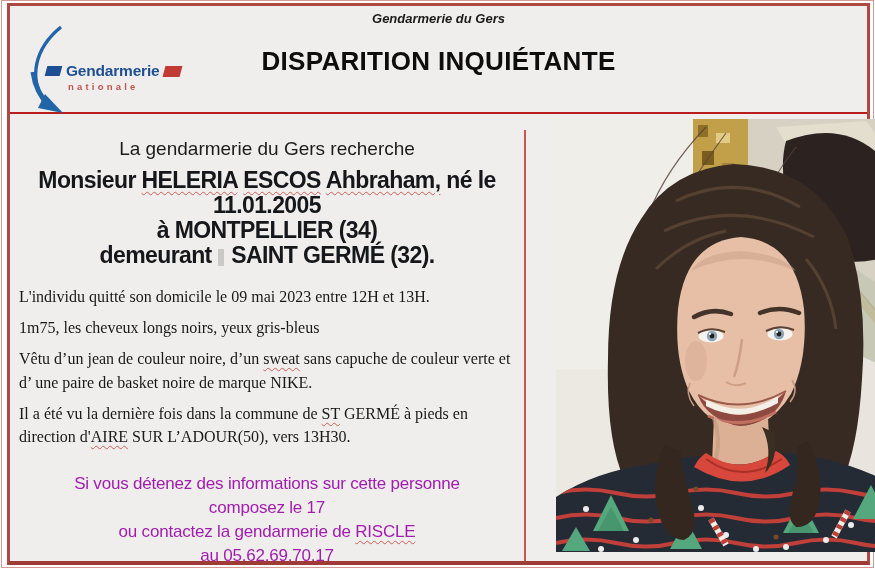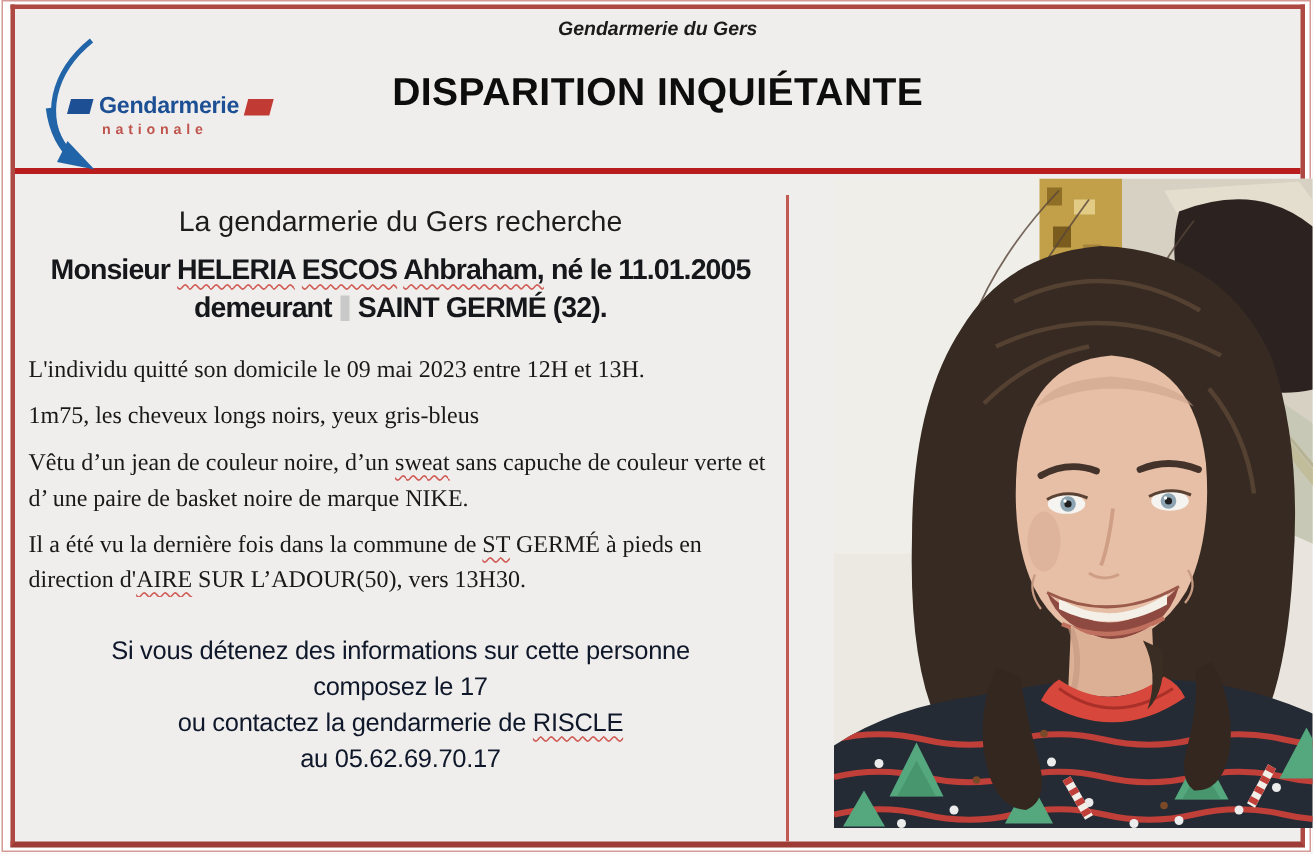--- a/index.html
+++ b/index.html
@@ -1,41 +1,41 @@
 <!DOCTYPE html>
 <html><head>
 <meta charset="utf-8">
 <style>
   html,body{margin:0;padding:0;}
   body{width:875px;height:569px;background:#ffffff;font-family:"Liberation Sans",sans-serif;position:relative;overflow:hidden;}
   .page{position:absolute;inset:0;}
   .frame-outer{position:absolute;left:1px;top:0px;right:1px;bottom:1px;border:1px solid #d49a96;}
   .frame{position:absolute;left:7px;top:3px;right:5px;bottom:4px;border:3px solid #ae4843;border-bottom-width:4px;border-bottom-color:#9e3b37;background:#efeeec;}
   
-  .header{position:relative;height:106px;border-bottom:4px solid #b91c1c;}
+  .header{position:relative;height:106px;border-bottom:2px solid #b91c1c;}
   .header-small{text-align:center;padding-top:5px;font-size:13px;font-style:italic;font-weight:600;color:#1b1b1b;}
   .title{text-align:center;margin-top:20px;font-size:26px;font-weight:700;letter-spacing:.3px;color:#0d0d0d;}
   
   .logo{position:absolute;left:8px;top:18px;width:150px;height:92px;}
   .logo-arc{position:absolute;left:0;top:0;}
   .logo-line1{position:absolute;left:28px;top:38px;display:flex;align-items:center;gap:5px;}
   .pgram{display:inline-block;transform:skewX(-15deg);}
   .pgram-blue{width:15px;height:10px;background:#1c4f93;}
   .pgram-red{width:17px;height:11px;background:#c23a34;}
   .logo-word{font-size:15.5px;font-weight:700;letter-spacing:-.2px;color:#1c4f93;}
   .logo-sub{position:absolute;left:50px;top:57px;font-size:9.5px;font-weight:700;letter-spacing:3.2px;color:#bf544d;}
   
   .body{display:flex;position:absolute;top:108px;left:0;right:0;bottom:0;}
   .left-col{width:516px;border-right:2px solid #c05a53;box-sizing:border-box;position:relative;margin-top:16px;}
   .right-col{flex:1;position:relative;}
   .intro{text-align:center;margin-top:8px;font-size:19px;color:#1c1c1c;}
-  .identity{margin-top:8px;text-align:center;font-weight:700;font-size:19px;letter-spacing:-.6px;line-height:25px;color:#15171a;}
+  .identity{margin-top:8px;text-align:center;font-weight:700;font-size:23px;letter-spacing:-.6px;line-height:25px;color:#15171a;}
   .desc{margin:17px 9px 0 9px;font-family:"Liberation Serif",serif;font-size:16px;color:#191919;}
   .desc p{margin:0 0 8px 0;line-height:1.45;}
-  .appeal{margin-top:24px;text-align:center;font-size:17px;letter-spacing:-.2px;line-height:24px;color:#0f172a;}
+  .appeal{margin-top:24px;text-align:center;font-size:17px;letter-spacing:-.2px;line-height:24px;color:#a21caf;}
   .squiggle{text-decoration-line:underline;text-decoration-style:wavy;text-decoration-color:#d05c55;text-decoration-thickness:1px;text-underline-offset:3px;}
   .cursor{display:inline-block;width:6px;height:17px;background:#c9c9c9;vertical-align:-3px;margin:0 1px;}
   
   .photo{position:absolute;left:30px;top:5px;width:357px;height:433px;}
 </style>
 </head>
 <body>
 
 <div class="page">
   <div class="frame-outer"></div>
@@ -61,20 +61,21 @@
       <div class="title">DISPARITION INQUIÉTANTE</div>
     </div>
 
     <div class="body">
 
       <div class="left-col">
         <div class="intro">La gendarmerie du Gers recherche</div>
 
         <div class="identity">
           <div><span>Monsieur </span><span class="squiggle">HELERIA</span><span> </span><span class="squiggle">ESCOS</span><span> </span><span class="squiggle">Ahbraham,</span><span>  né le 11.01.2005</span></div>
+          <div><span>à MONTPELLIER (34)</span></div>
           <div><span>demeurant </span><span class="cursor"></span><span> SAINT GERMÉ (32).</span></div>
         </div>
 
         <div class="desc">
           <p><span>L'individu quitté son domicile le 09 mai 2023 entre 12H et 13H.</span></p>
           <p><span>1m75, les cheveux longs noirs, yeux gris-bleus</span></p>
           <p><span>Vêtu d’un jean de couleur noire, d’un </span><span class="squiggle">sweat</span><span> sans capuche de couleur verte et d’ une paire de basket noire de marque NIKE.</span></p>
           <p><span>Il a été vu la dernière fois dans la commune de </span><span class="squiggle">ST</span><span> GERMÉ à pieds en direction d'</span><span class="squiggle">AIRE</span><span> SUR L’ADOUR(50), vers 13H30.</span></p>
         </div>
 

